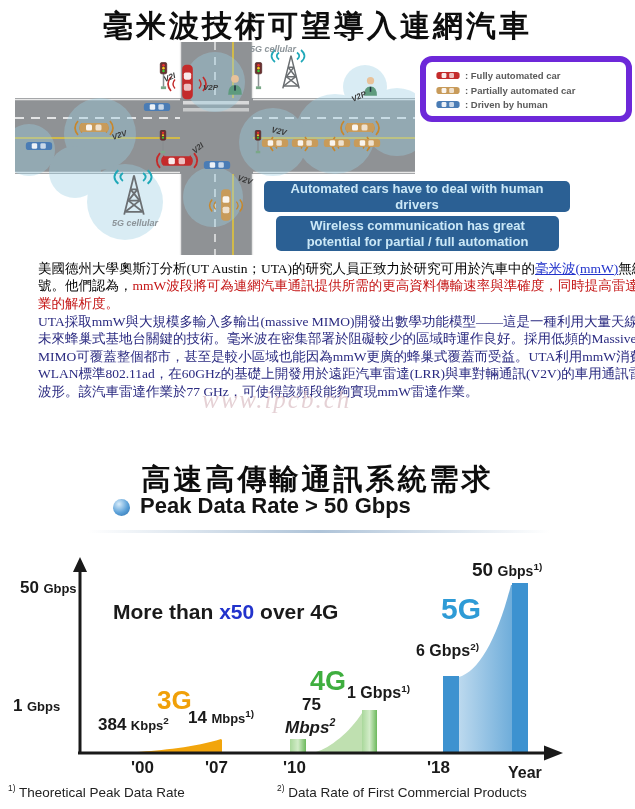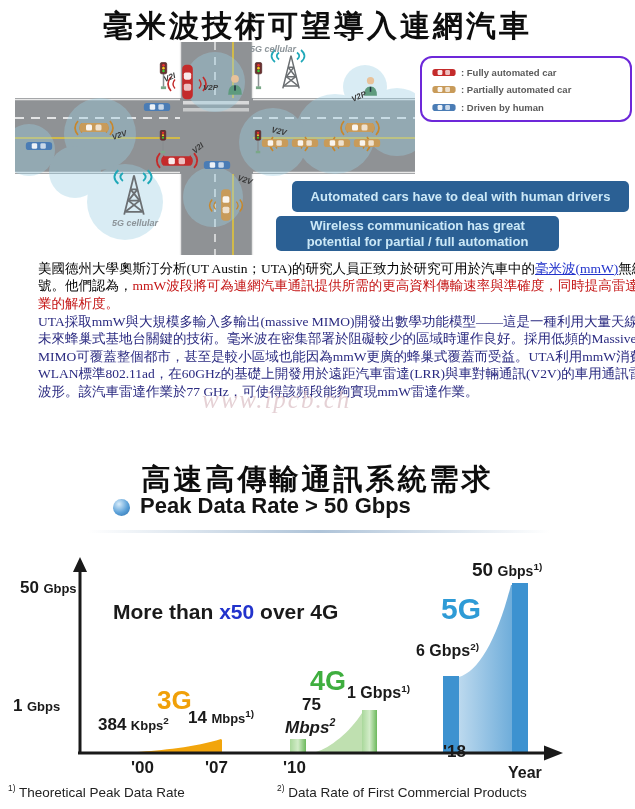--- a/index.html
+++ b/index.html
@@ -9,21 +9,21 @@
   .title{width:100%;text-align:center;font-family:"Liberation Serif",serif;
          font-weight:bold;color:#0d0d0d;letter-spacing:3px;}
   sup{font-size:62%;}
   .para{font-family:"Liberation Serif",serif;font-size:13.5px;line-height:17.4px;color:#000;margin-left:33px;}
   .link{color:#2233cc;text-decoration:underline;}
   .redtxt{color:#c41414;}
   .p2{color:#2a2a80;}
   .callout{background:#2b6094;border-radius:5px;color:#cbe8f7;font-weight:bold;
            font-size:13px;line-height:15.5px;display:flex;align-items:center;
            justify-content:center;text-align:center;padding:2px 10px;box-sizing:border-box;}
-  .legendbox{border:2px solid #6d28d9;border-radius:12px;background:#fff;box-sizing:border-box;
+  .legendbox{border:6px solid #6d28d9;border-radius:12px;background:#fff;box-sizing:border-box;
              padding:6px 8px 4px 10px;display:flex;flex-direction:column;justify-content:space-around;}
   .legrow{display:flex;align-items:center;gap:5px;height:19px;}
   .legrow .lbl{font-size:9.5px;color:#5a5a5a;font-weight:600;}
   .bullet-sphere{width:17px;height:17px;border-radius:50%;
      background:radial-gradient(circle at 35% 30%, #d8ecfa, #5aa0d8 55%, #2b6ca8);}
   .peak{font-size:22px;font-weight:bold;color:#141414;}
   .divider{height:3px;background:linear-gradient(90deg,rgba(190,205,220,0),rgba(170,192,214,.95),rgba(190,205,220,0));}
   .wm{font-family:"Liberation Serif",serif;font-style:italic;font-size:25px;
       color:rgba(223,197,203,0.8);letter-spacing:2px;}
   .chart-label{position:absolute;color:#1a1a1a;font-weight:bold;white-space:nowrap;}
@@ -178,21 +178,21 @@
       <span class="lbl">: Partially automated car</span>
     </div>
     <div class="legrow">
       <svg width="24" height="9" viewBox="0 0 30 11">
           <use href="#car-h" style="color:#4a7cb5"></use>
         </svg>
       <span class="lbl">: Driven by human</span>
     </div>
   </div>
 
-  <div class="abs callout" style="left:292px;top:181px;width:337px;height:31px;">Automated cars have to deal with human drivers</div>
+  <div class="abs callout" style="left:264px;top:181px;width:306px;height:31px;">Automated cars have to deal with human drivers</div>
   <div class="abs callout" style="left:276px;top:216px;width:283px;height:35px;">Wireless communication has great potential for partial / full automation</div>
 
   <div class="abs para" style="left:5px;top:260px;width:627px;">
     <span>美國德州大學奧斯汀分析(UT Austin；UTA)的研究人員正致力於研究可用於汽車中的</span><span class="link">毫米波</span><span class="link">(mmW)</span><span>無線訊號。他們認為，</span><span class="redtxt">mmW波段將可為連網汽車通訊提供所需的更高資料傳輸速率與準確度，同時提高雷達作業的解析度。</span>
   </div>
 
   <div class="abs para p2" style="left:5px;top:313px;width:629px;">UTA採取mmW與大規模多輸入多輸出(massive MIMO)開發出數學功能模型——這是一種利用大量天線作為未來蜂巢式基地台關鍵的技術。毫米波在密集部署於阻礙較少的區域時運作良好。採用低頻的Massive MIMO可覆蓋整個都市，甚至是較小區域也能因為mmW更廣的蜂巢式覆蓋而受益。UTA利用mmW消費級WLAN標準802.11ad，在60GHz的基礎上開發用於遠距汽車雷達(LRR)與車對輛通訊(V2V)的車用通訊雷達波形。該汽車雷達作業於77 GHz，可使得該頻段能夠實現mmW雷達作業。</div>
 
   <div class="abs wm" style="left:202px;top:386px;">www.ipcb.ch</div>
 
@@ -264,21 +264,21 @@
     <div class="chart-label" style="left:416px;top:89px;font-size:16px;">
       <span>6 Gbps</span><sup>2)</sup>
     </div>
     <div class="chart-label" style="left:472px;top:7px;">
       <span style="font-size:19px;">50</span> <span style="font-size:14px;">Gbps</span><sup>1)</sup>
     </div>
 
     <div class="tick" style="left:131px;top:206px;">'00</div>
     <div class="tick" style="left:205px;top:206px;">'07</div>
     <div class="tick" style="left:283px;top:206px;">'10</div>
-    <div class="tick" style="left:427px;top:190px;margin-left:16px;">'18</div>
+    <div class="tick" style="left:427px;top:206px;">'18</div>
     <div class="tick" style="left:508px;top:212px;font-size:16px;font-weight:bold;">Year</div>
 
     <div class="fnote" style="left:8px;top:231px;">
       <sup>1)</sup><span> Theoretical Peak Data Rate</span>
     </div>
     <div class="fnote" style="left:277px;top:231px;">
       <sup>2)</sup><span> Data Rate of First Commercial Products</span>
     </div>
   </div>
 

